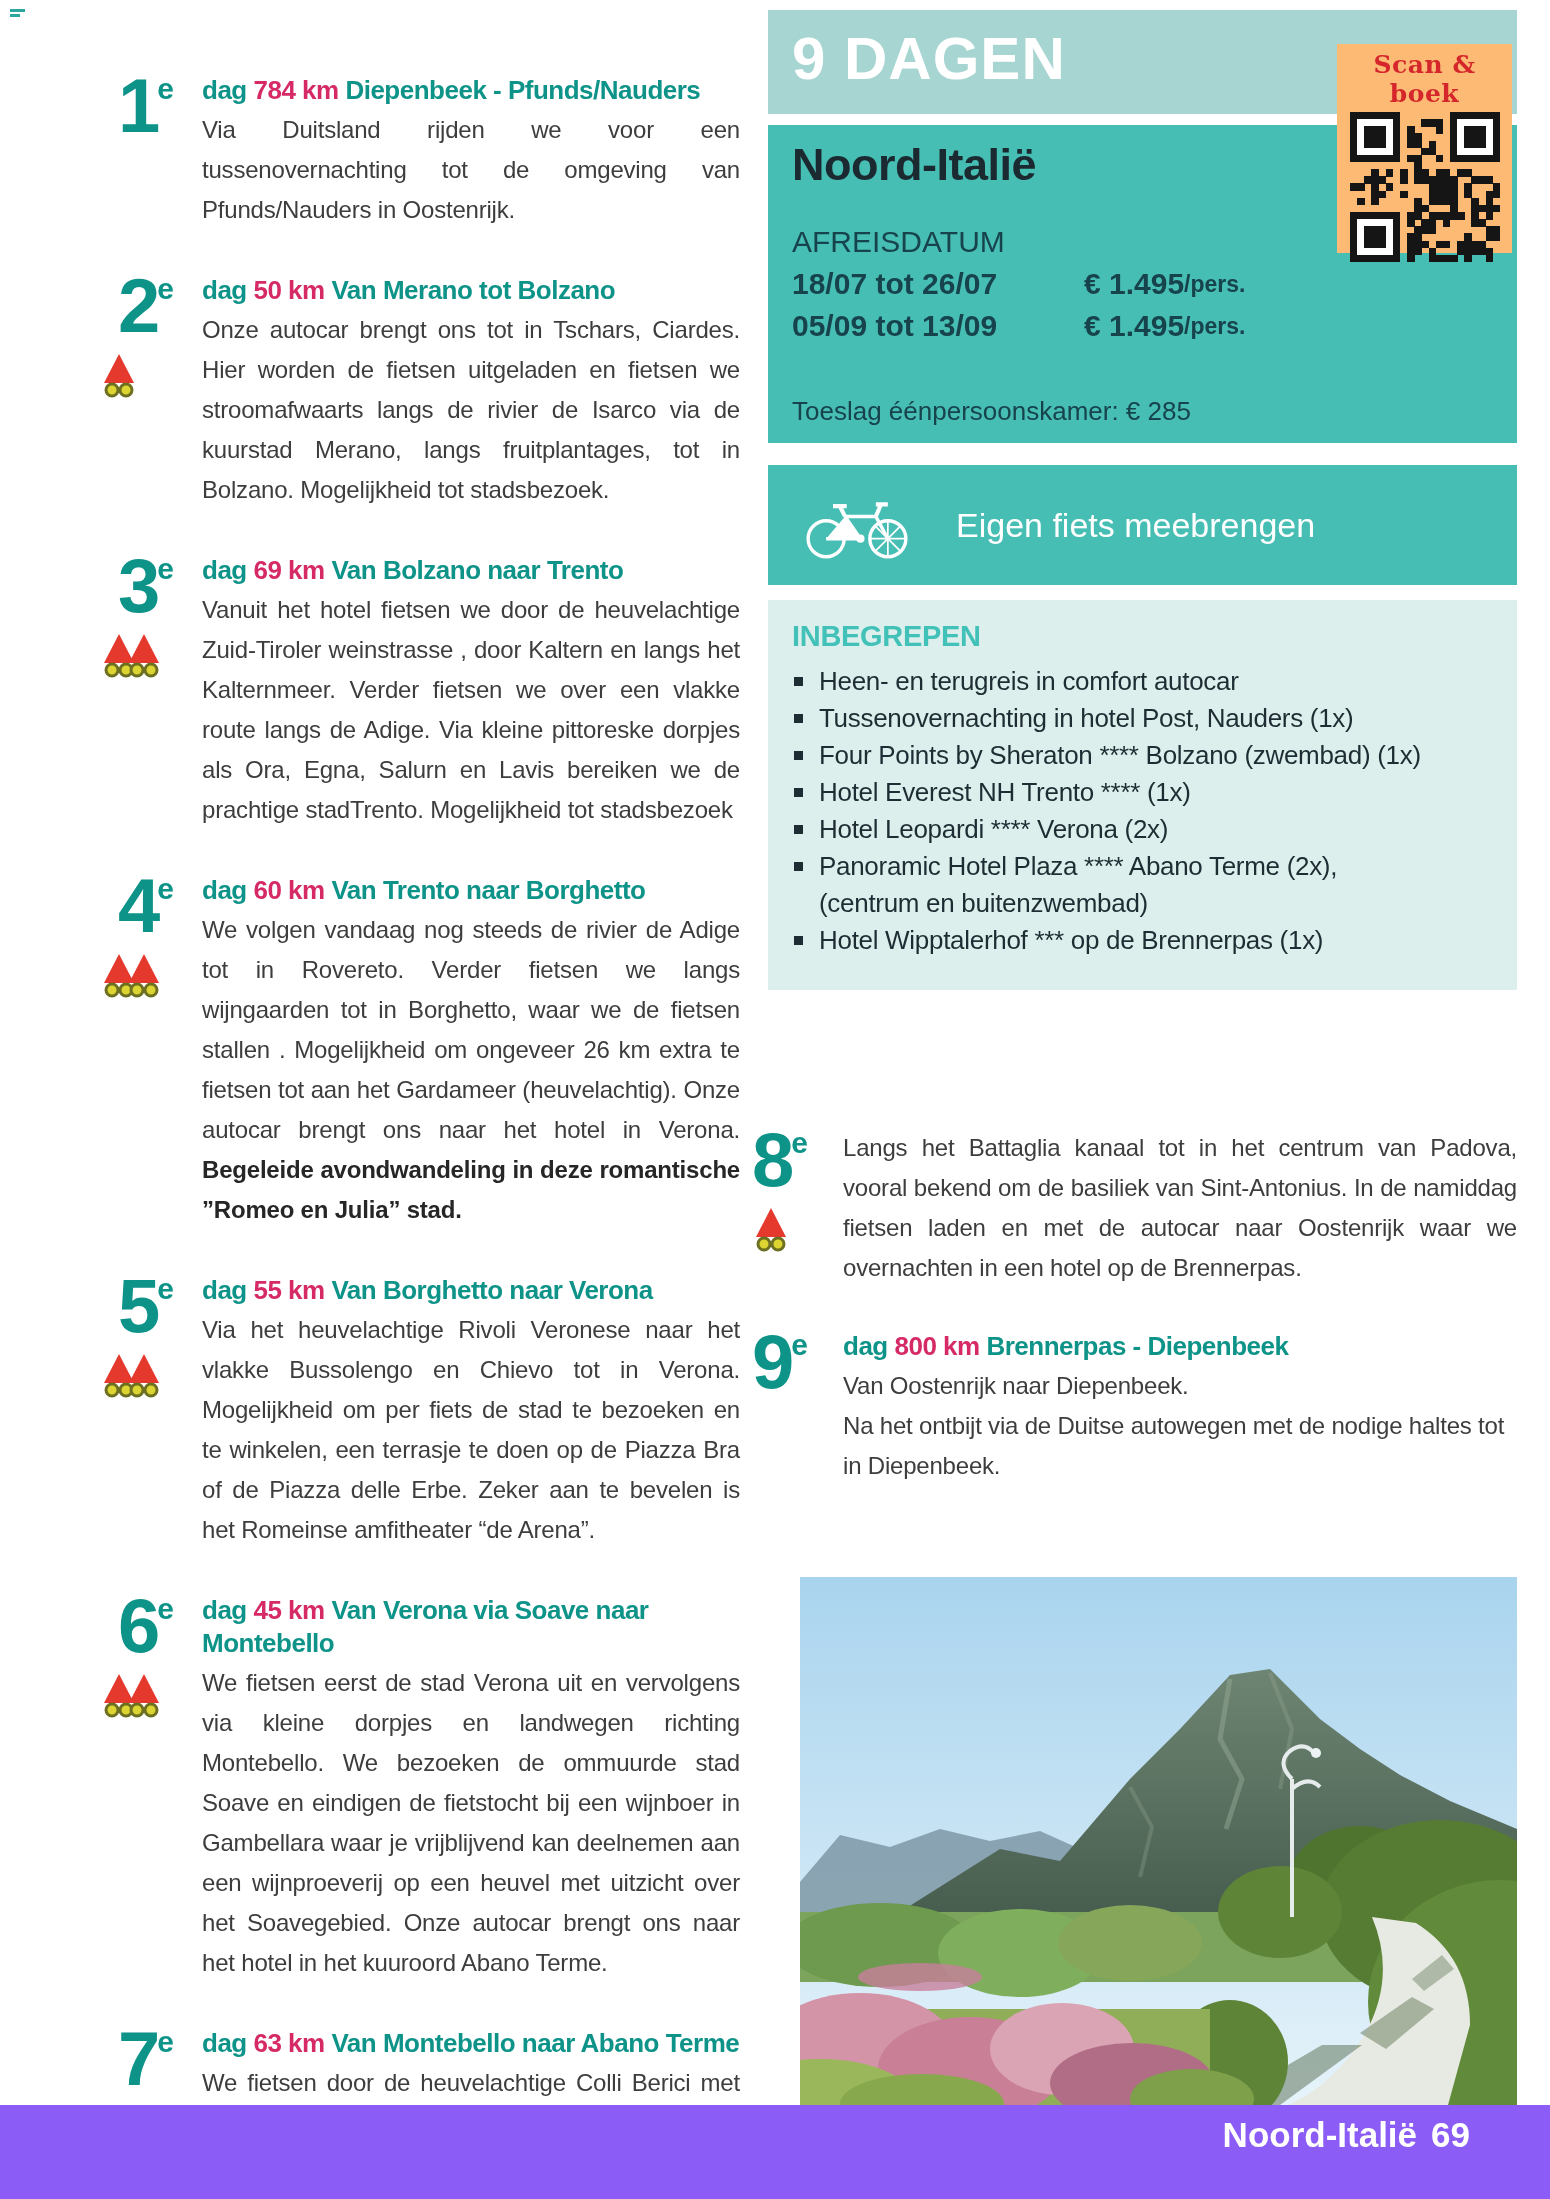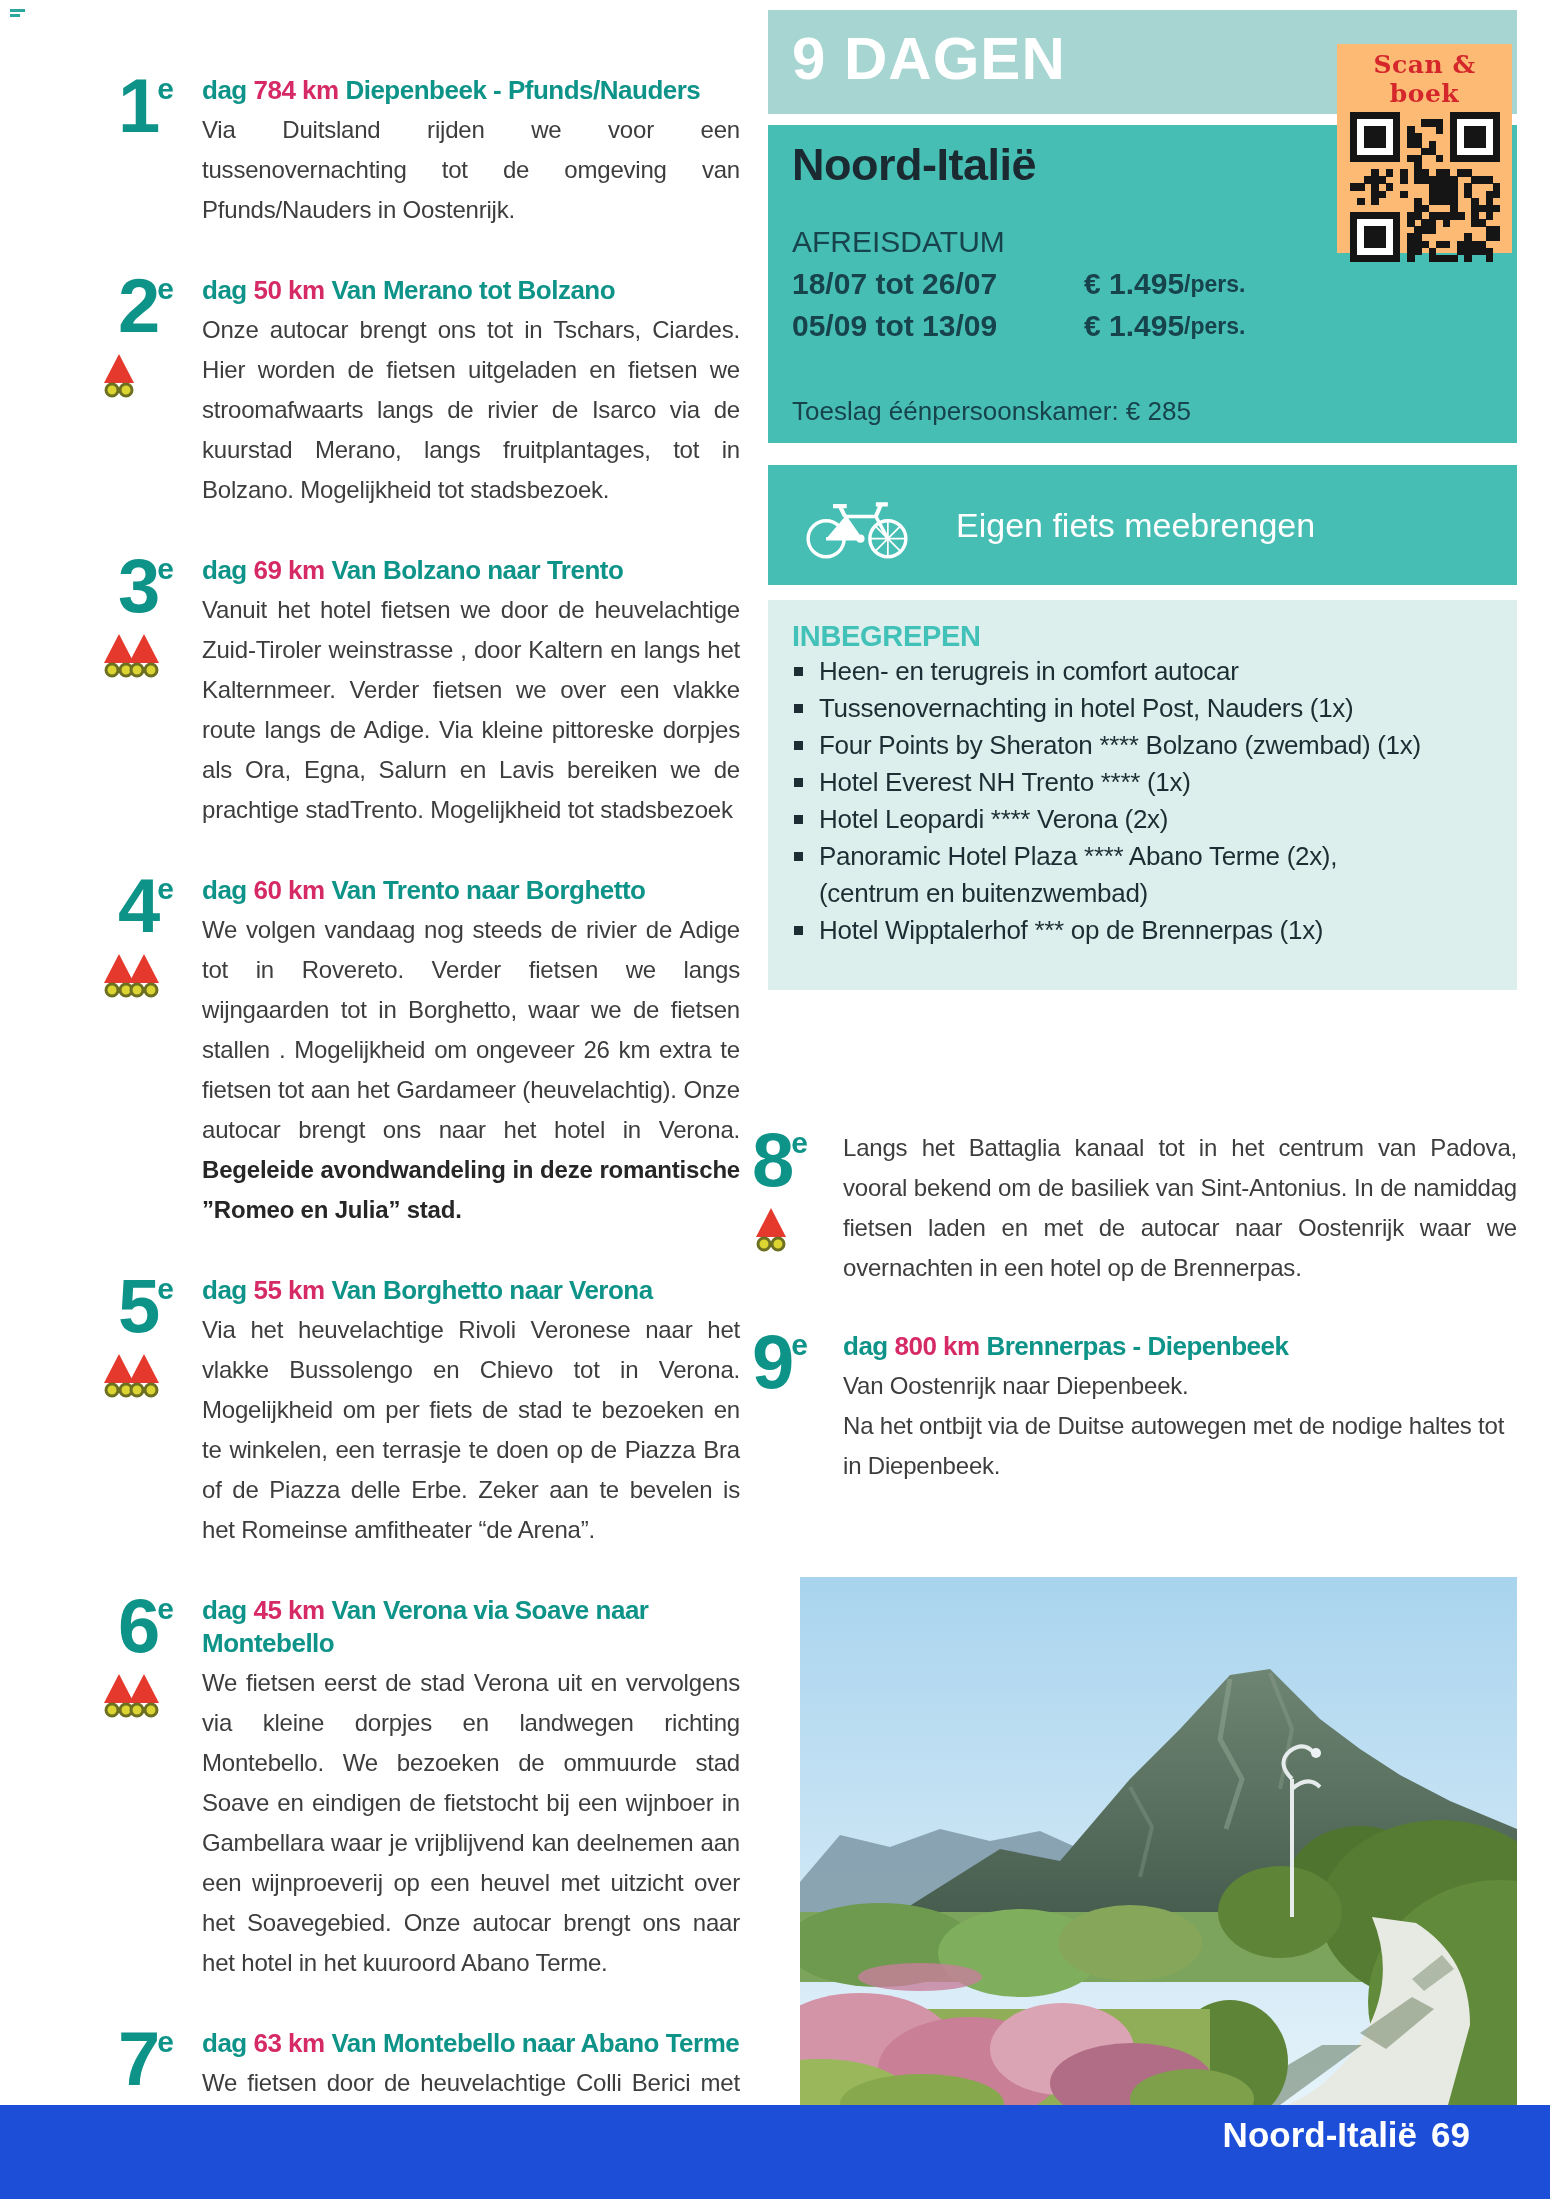--- a/index.html
+++ b/index.html
@@ -42,33 +42,33 @@
   .date-row .range { width:292px; }
   .date-row .per { font-size:23px; align-self:center; }
   .surcharge { position:absolute; left:24px; bottom:16px; font-size:26px; }
 
   .bike-banner { position:absolute; left:768px; top:465px; width:749px; height:120px; background:#47beb4; display:flex; align-items:center; color:#fff; }
   .bike-banner svg { margin-left:34px; }
   .bike-label { font-size:34px; margin-left:44px; }
 
   .included-box { position:absolute; left:768px; top:600px; width:749px; height:390px; background:#ddefec; padding:20px 24px 0 24px; }
   .included-title { color:#41c1b8; font-size:29px; font-weight:bold; letter-spacing:-0.3px; }
-  .included-box ul { list-style:none; }
+  .included-box ul { list-style:none; margin-top:10px; }
   .included-box li { position:relative; font-size:26px; line-height:37px; color:#1e2d33; padding-left:27px; letter-spacing:-0.3px; }
   .included-box li::before { content:""; position:absolute; left:2px; top:14px; width:9px; height:9px; background:#1e2d33; }
   .included-box li.cont::before { display:none; }
 
   .right-days { position:absolute; left:752px; top:1128px; width:765px; }
   .right-days .day { grid-template-columns:91px 674px; margin-bottom:42px; }
   .right-days .difficulty { margin-left:2px; }
 
   .photo { position:absolute; left:800px; top:1577px; width:717px; height:528px; }
   .photo svg { display:block; width:100%; height:100%; }
 
-  .footer-band { position:absolute; left:0; top:2105px; width:1550px; height:94px; background:#1d4ed8; }
+  .footer-band { position:absolute; left:0; top:2105px; width:1550px; height:94px; background:#8b5cf6; }
   .footer-band .txt { text-align:right; padding:10px 80px 0 0; color:#fff; font-size:35px; font-weight:bold; }
   .footer-band .txt span { margin-left:14px; }
 </style>
 </head>
 <body>
 
 <div class="page">
 
   <div class="corner-mark">
       <i></i>

